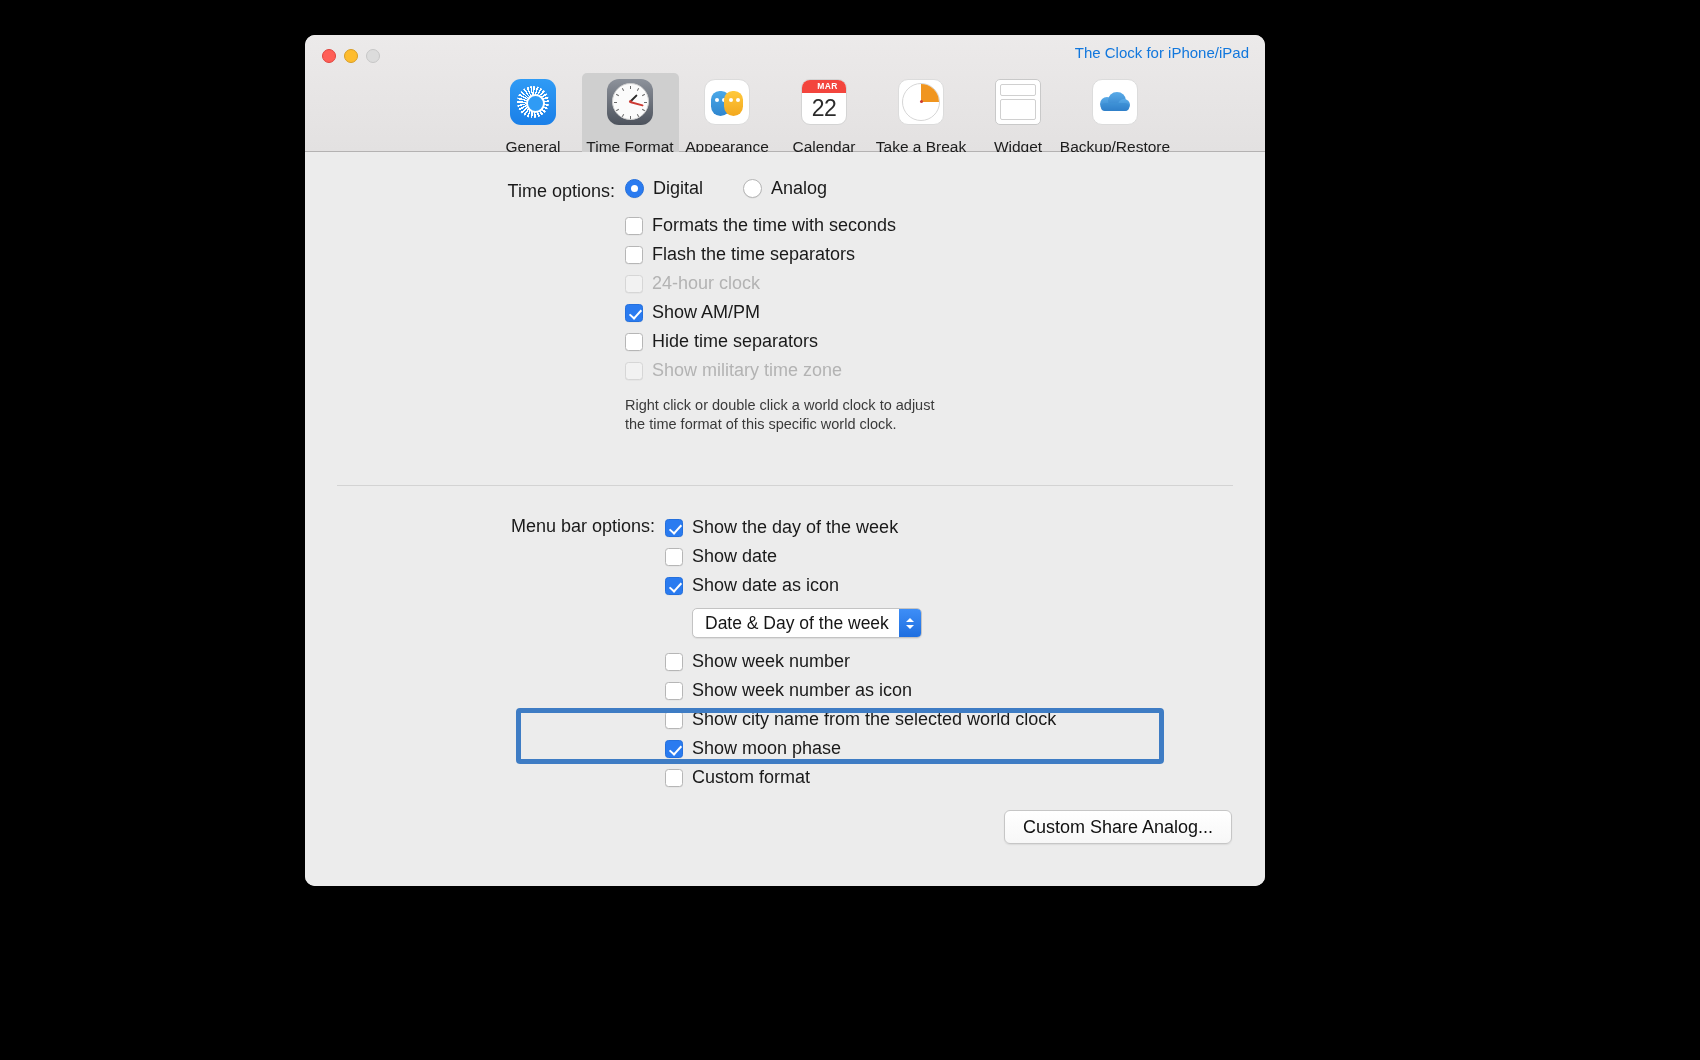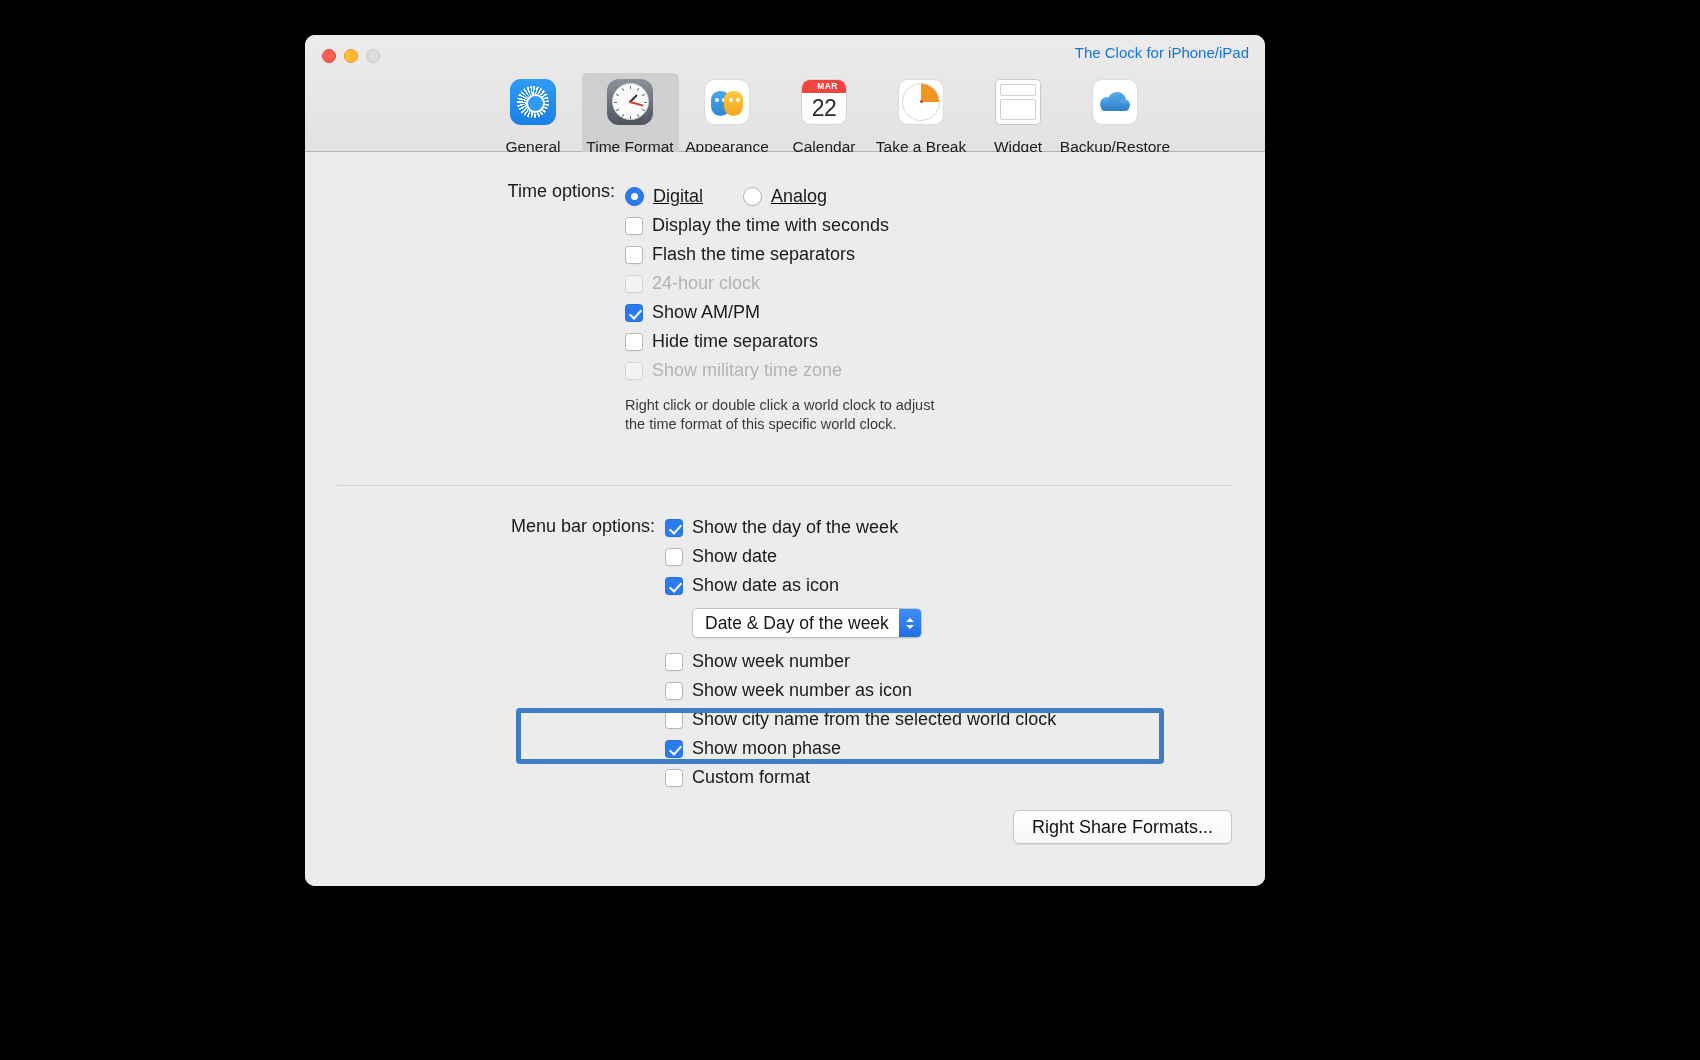--- a/index.html
+++ b/index.html
@@ -398,34 +398,34 @@
 
     <div class="content">
 
       <div style="position:absolute; left:0; top:26px; width:100%;">
 
         <div class="row" style="align-items:flex-start;">
           <div class="field-label" style="width:320px; padding-right:10px; padding-top:3px;">Time options:</div>
 
           <div style="display:flex; flex-direction:column;">
 
-            <div style="display:flex; align-items:flex-end; height:29px;text-decoration:underline;">
+            <div style="display:flex; align-items:flex-start; height:29px;">
               <div style="display:flex; align-items:center;">
                 <span class="radio on"></span>
                 <span class="opt-label">Digital</span>
               </div>
               <div style="display:flex; align-items:center; margin-left:40px;">
                 <span class="radio"></span>
                 <span class="opt-label">Analog</span>
               </div>
             </div>
 
             <div class="opt" style="margin-top:4px;">
               <span class="cb"></span>
-              <span class="opt-label">Display the time with seconds</span>
+              <span class="opt-label">Formats the time with seconds</span>
             </div>
 
             <div class="opt">
               <span class="cb"></span>
               <span class="opt-label">Flash the time separators</span>
             </div>
 
             <div class="opt">
               <span class="cb dim"></span>
               <span class="opt-label dim">24-hour clock</span>
@@ -514,20 +514,20 @@
             <div class="opt">
               <span class="cb"></span>
               <span class="opt-label">Custom format</span>
             </div>
 
           </div>
         </div>
       </div>
 
       <div style="position:absolute; right:33px; bottom:42px;">
-        <div class="btn">Right Share Formats...</div>
+        <div class="btn">Custom Share Analog...</div>
       </div>
 
     </div>
   </div>
 
   <div class="highlight"></div>
 </div>
 
 </body></html>

